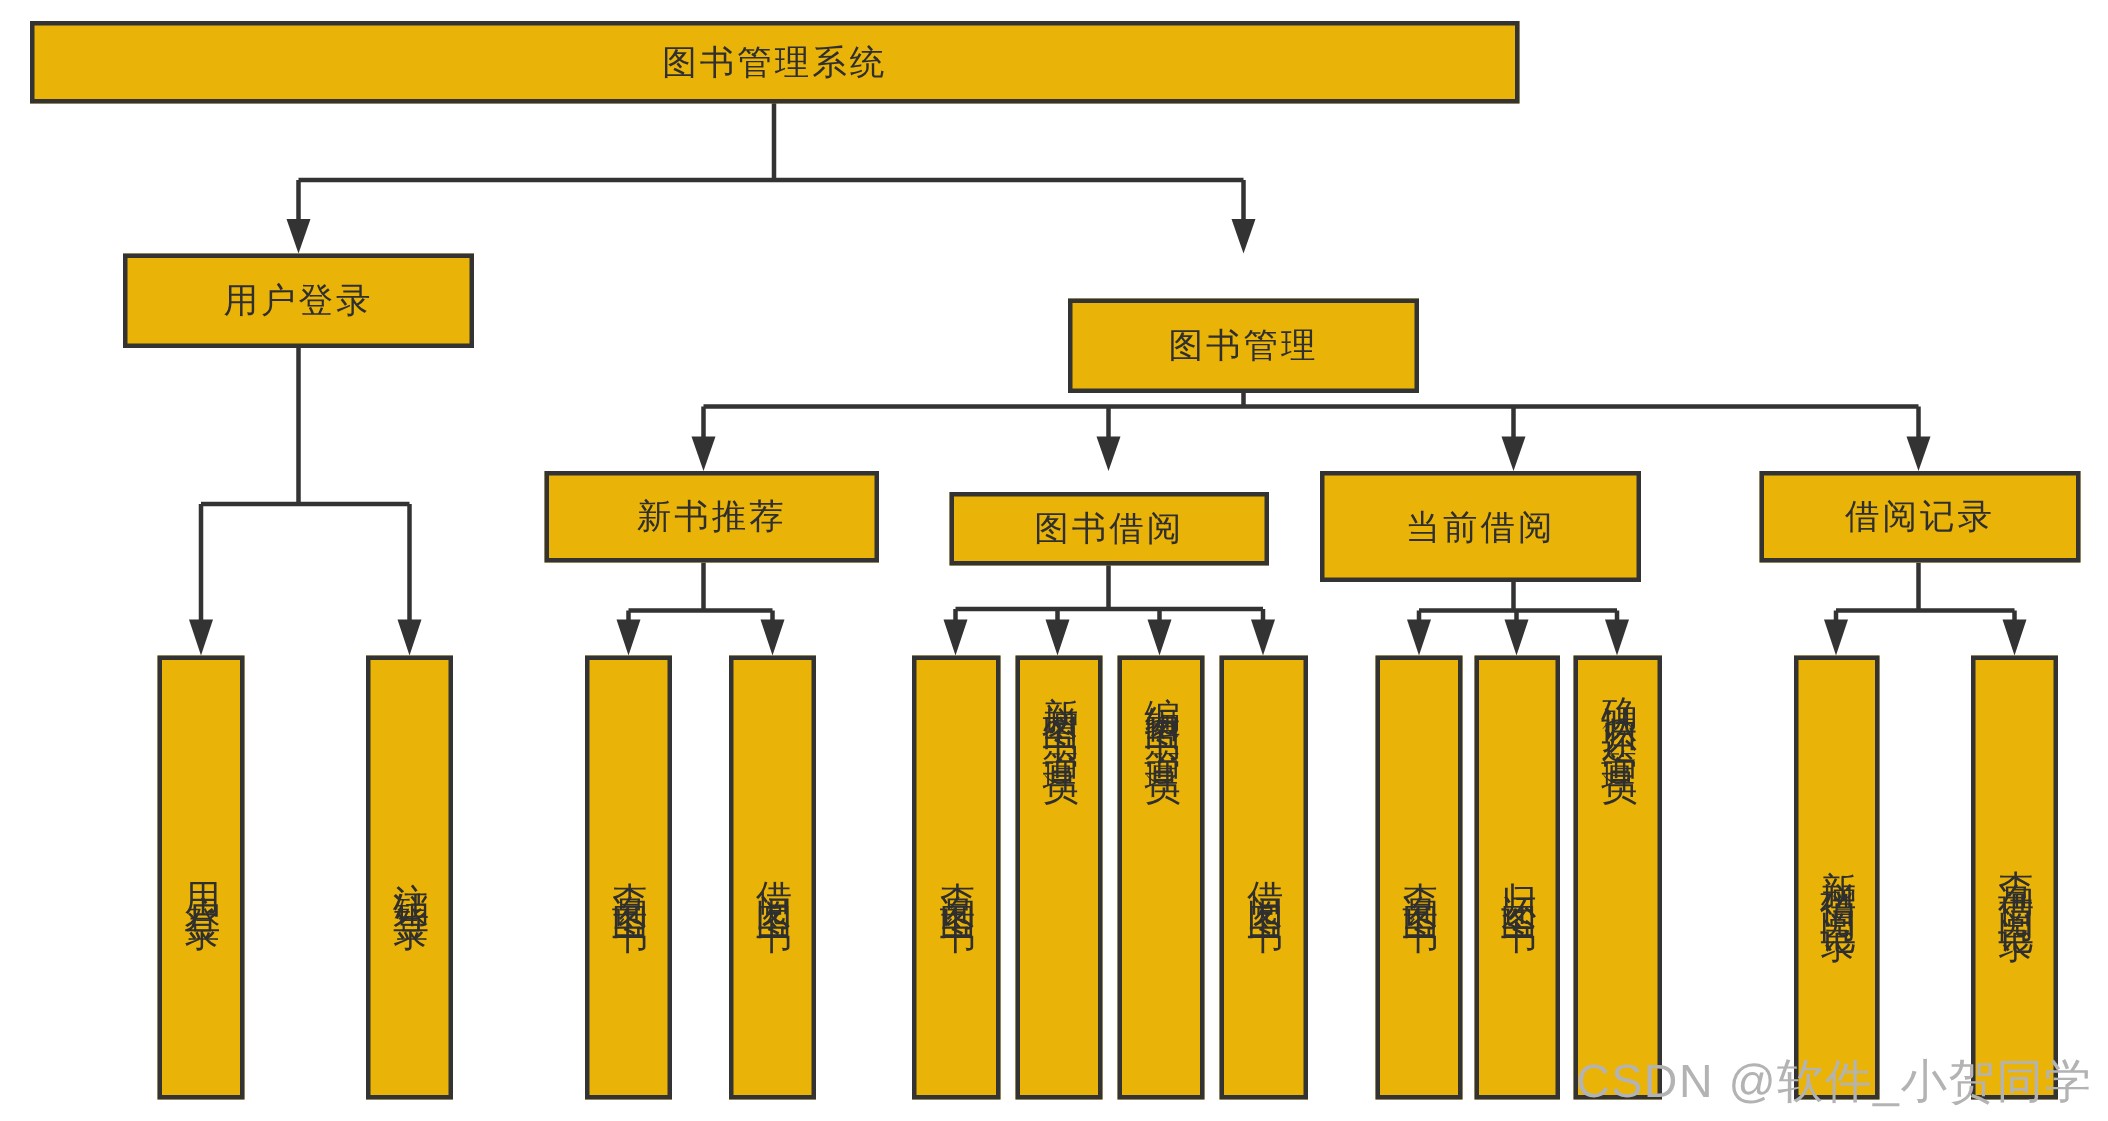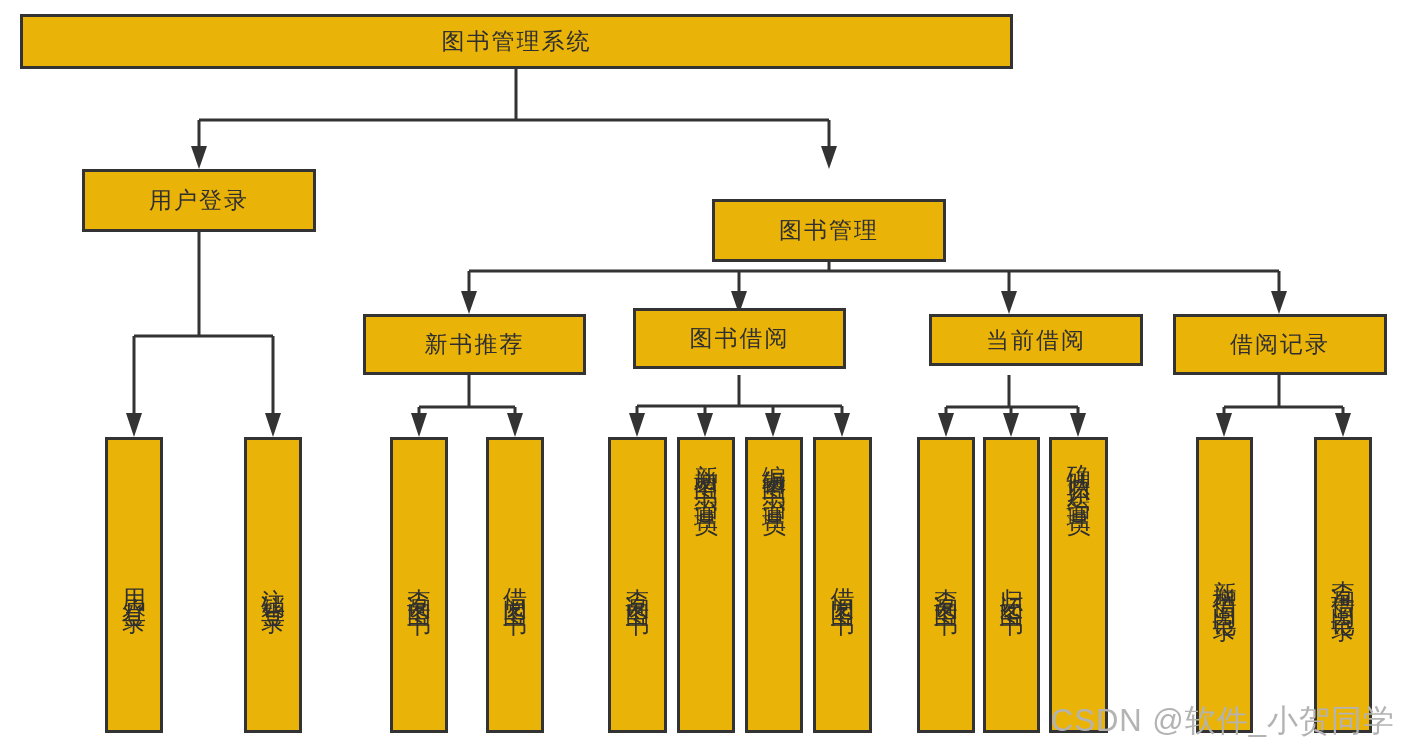--- a/index.html
+++ b/index.html
@@ -93,22 +93,22 @@
     <polygon points="1216,413 1232,413 1224,437"></polygon>
     <polygon points="1335,413 1351,413 1343,437"></polygon>
   </svg>
 
   <div class="node h" style="left:20px; top:14px; width:993px; height:55px;">图书管理系统</div>
 
   <div class="node h" style="left:82px; top:169px; width:234px; height:63px;">用户登录</div>
   <div class="node h" style="left:712px; top:169px; width:234px; height:63px;margin-top:30px;">图书管理</div>
 
   <div class="node h" style="left:363px; top:314px; width:223px; height:61px;">新书推荐</div>
-  <div class="node h" style="left:633px; top:308px; width:213px; height:61px;">图书借阅</div>
-  <div class="node h" style="left:929px; top:314px; width:214px; height:52px;">当前借阅</div>
+  <div class="node h" style="left:633px; top:328px; width:213px; height:49px;">图书借阅</div>
+  <div class="node h" style="left:880px; top:314px; width:214px; height:74px;">当前借阅</div>
   <div class="node h" style="left:1173px; top:314px; width:214px; height:61px;">借阅记录</div>
 
   <div class="node v" style="left:105px; top:437px; width:58px; height:296px;">用户登录</div>
   <div class="node v" style="left:244px; top:437px; width:58px; height:296px;">注销登录</div>
 
   <div class="node v" style="left:390px; top:437px; width:58px; height:296px;">查询图书</div>
   <div class="node v" style="left:486px; top:437px; width:58px; height:296px;">借阅图书</div>
 
   <div class="node v" style="left:608px; top:437px; width:59px; height:296px;">查询图书</div>
   <div class="node v top" style="left:677px; top:437px; width:58px; height:296px;">新增图书（管理员）</div>

